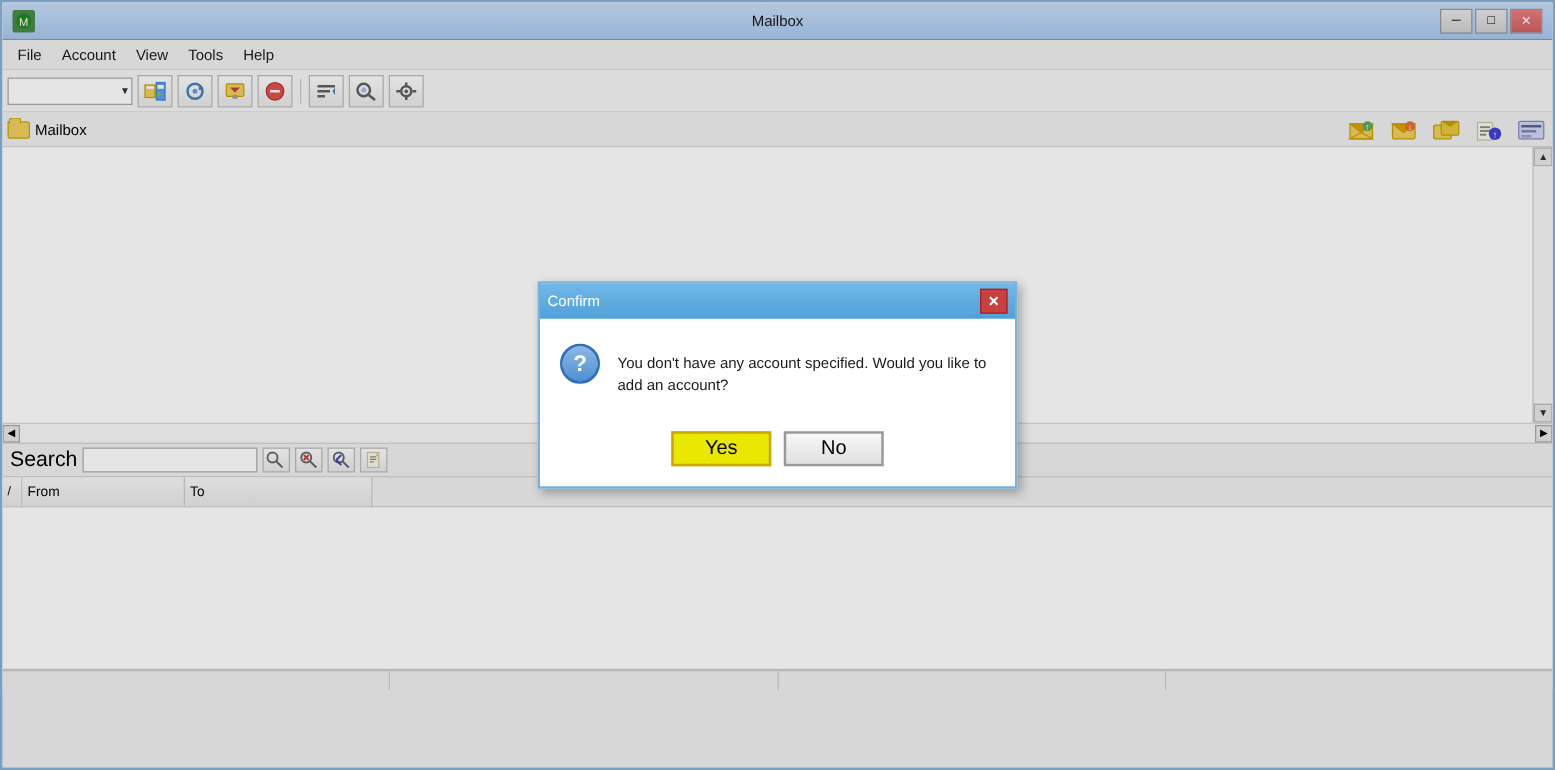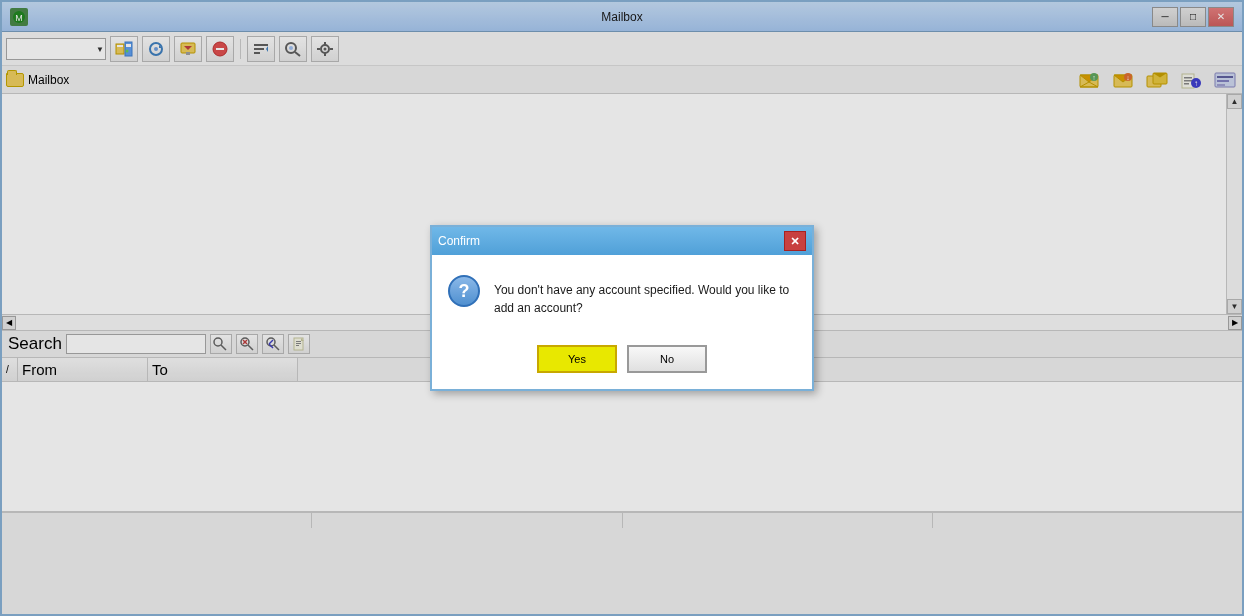--- a/index.html
+++ b/index.html
@@ -228,21 +228,21 @@
       border-bottom: 1px solid #ccc;
       display: flex;
       align-items: center;
     }
     .col-header {
       height: 100%;
       display: flex;
       align-items: center;
       padding: 0 4px;
       border-right: 1px solid #ccc;
-      font-size: 15px;
+      font-size: 11px;
       font-weight: normal;
       background: linear-gradient(to bottom, #f8f8f8, #e8e8e8);
       cursor: pointer;
       white-space: nowrap;
     }
     .col-sort { width: 16px; font-size: 10px; }
     .col-from { width: 130px; }
     .col-to { width: 150px; }
     .col-subject { flex: 1; }
 
@@ -379,21 +379,21 @@
     #dialog-buttons {
       display: flex;
       justify-content: center;
       gap: 10px;
       padding: 8px 16px 16px;
     }
     .dialog-btn {
       width: 80px;
       height: 28px;
       border: 2px solid #888;
-      font-size: 11px;
+      font-size: 16px;
       cursor: pointer;
       display: flex;
       align-items: center;
       justify-content: center;
     }
     .dialog-btn.yes {
       background: #e8e800;
       border-color: #c8a800;
       font-weight: normal;
     }
@@ -432,20 +432,27 @@
       </div>
     </div>
     <span id="title-bar-title">Mailbox</span>
     <div id="window-controls">
       <div class="win-btn minimize">─</div>
       <div class="win-btn maximize">□</div>
       <div class="win-btn close">✕</div>
     </div>
   </div>
 
+  <div id="menu-bar">
+    <span class="menu-item">File</span>
+    <span class="menu-item">Account</span>
+    <span class="menu-item">View</span>
+    <span class="menu-item">Tools</span>
+    <span class="menu-item">Help</span>
+  </div>
 
   <div id="toolbar">
     <div class="dropdown-wrapper">
       <select id="account-dropdown">
         <option value=""></option>
       </select>
       <span class="dropdown-arrow">▼</span>
     </div>
     <div class="toolbar-btn" title="Connect">
       <svg width="18" height="16" viewBox="0 0 18 16">

